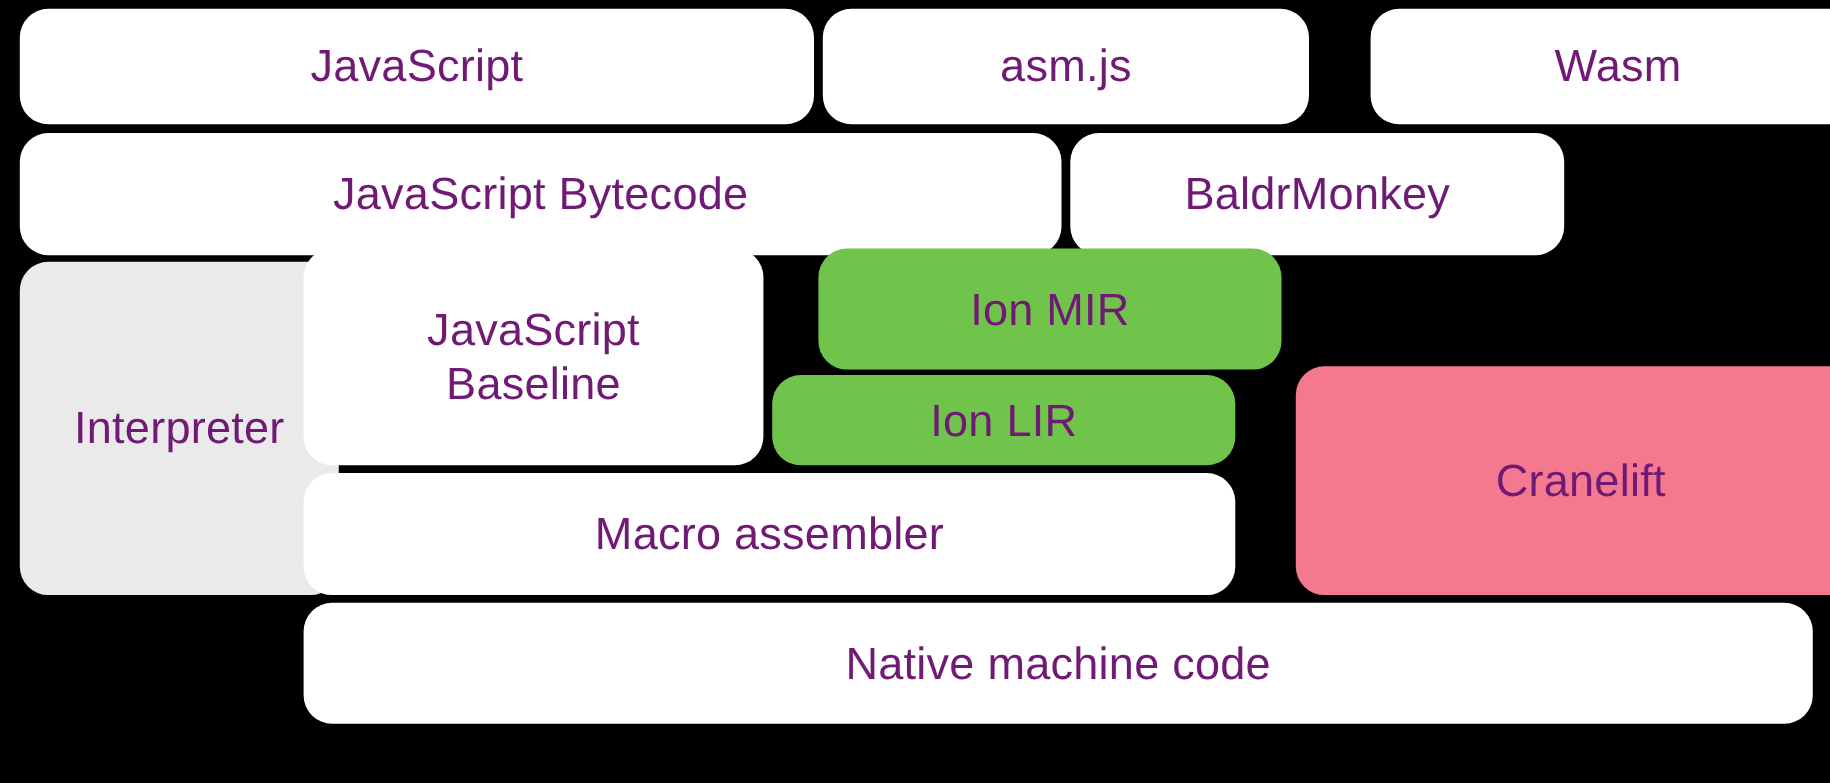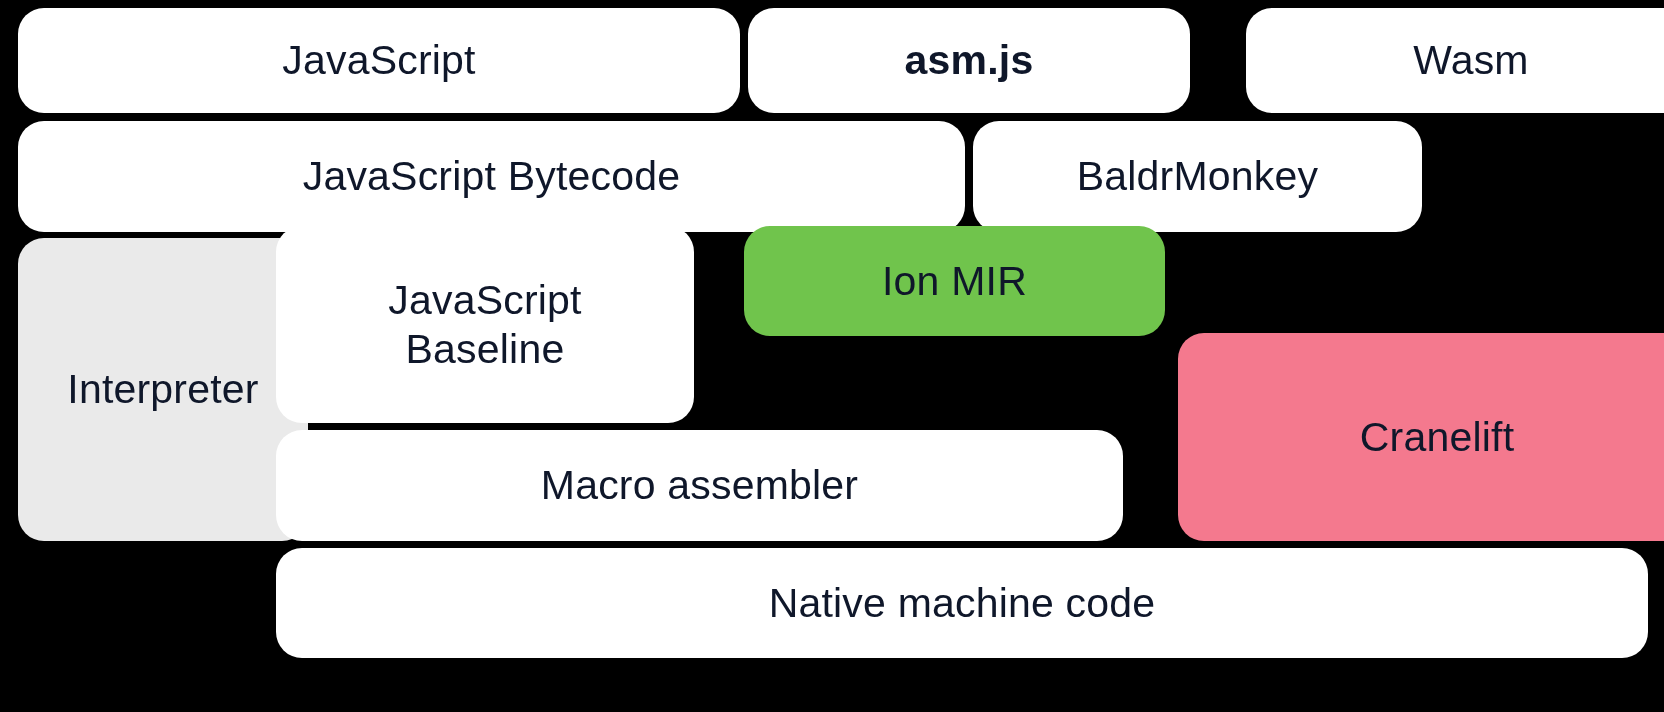--- a/index.html
+++ b/index.html
@@ -18,21 +18,21 @@
     background: #000000;
     overflow: hidden;
   }
   .node {
     position: absolute;
     box-sizing: border-box;
     display: flex;
     align-items: center;
     justify-content: center;
     text-align: center;
-    color: #0f172a;
+    color: #701a75;
     font-size: 41px;
     line-height: 1.18;
     letter-spacing: 0.2px;
     border-radius: 26px;
     background: #ffffff;
     -webkit-font-smoothing: antialiased;
   }
   .node .label {
     display: block;
     padding: 0 10px;
@@ -45,21 +45,21 @@
 </style>
 </head>
 <body>
 
 <div id="diagram">
 
   <div class="node fill-white" style="left:18px; top:8px; width:722px; height:105px;">
     <span class="label">JavaScript</span>
   </div>
 
-  <div class="node fill-white" style="left:748px; top:8px; width:442px; height:105px;font-weight:bold;">
+  <div class="node fill-white" style="left:748px; top:8px; width:442px; height:105px;">
     <span class="label">asm.js</span>
   </div>
 
   <div class="node fill-white" style="left:1198px; top:8px; width:450px; height:105px;margin-left:48px;">
     <span class="label">Wasm</span>
   </div>
 
   <div class="node fill-white" style="left:18px; top:121px; width:947px; height:111px;">
     <span class="label">JavaScript Bytecode</span>
   </div>
@@ -74,20 +74,23 @@
 
   <div class="node fill-white" style="left:276px; top:226px; width:418px; height:197px;">
     <span class="label">JavaScript
 Baseline</span>
   </div>
 
   <div class="node fill-green" style="left:702px; top:226px; width:421px; height:110px;margin-left:42px;">
     <span class="label">Ion MIR</span>
   </div>
 
+  <div class="node fill-green" style="left:702px; top:341px; width:421px; height:82px;">
+    <span class="label">Ion LIR</span>
+  </div>
 
   <div class="node fill-white" style="left:276px; top:430px; width:847px; height:111px;">
     <span class="label">Macro assembler</span>
   </div>
 
   <div class="node fill-pink" style="left:1130px; top:333px; width:518px; height:208px;">
     <span class="label">Cranelift</span>
   </div>
 
   <div class="node fill-white" style="left:276px; top:548px; width:1372px; height:110px;">

